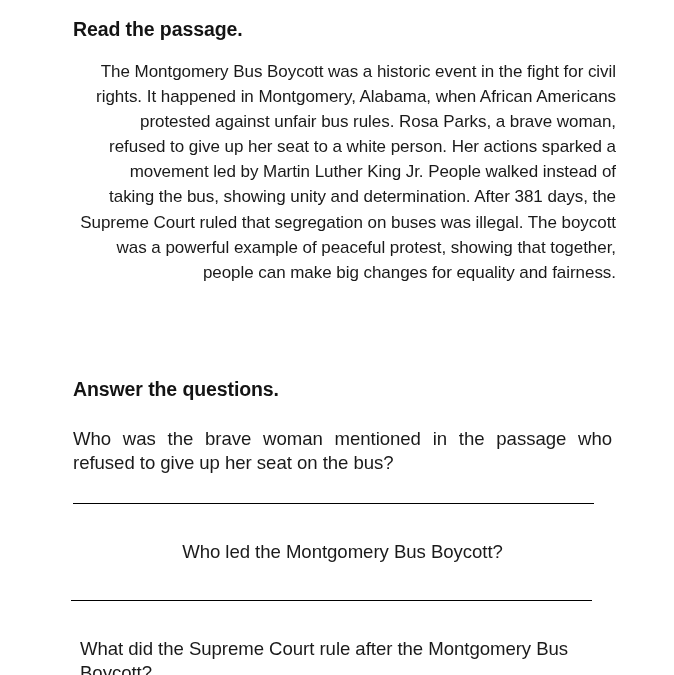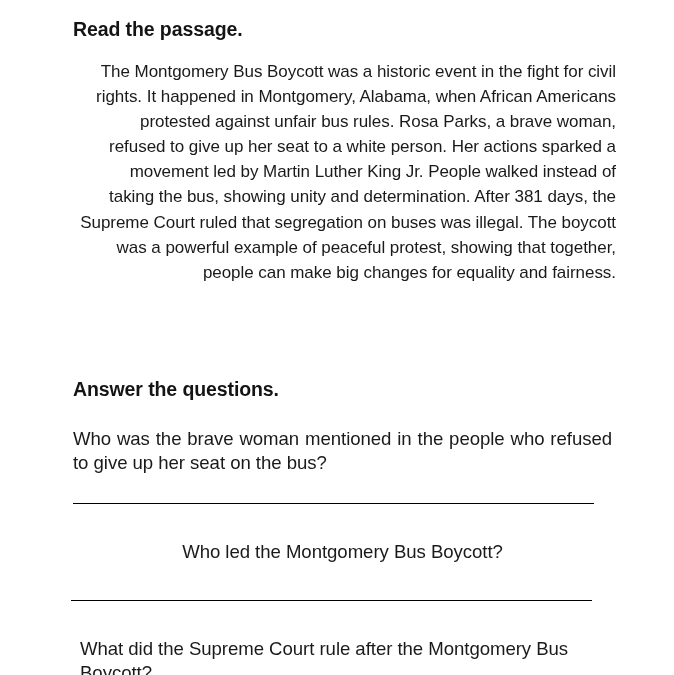--- a/index.html
+++ b/index.html
@@ -121,21 +121,21 @@
 <body>
 
 <div class="worksheet">
 
   <h2 class="section-heading" id="read-heading">Read the passage.</h2>
 
   <p class="passage">The Montgomery Bus Boycott was a historic event in the fight for civil rights. It happened in Montgomery, Alabama, when African Americans protested against unfair bus rules. Rosa Parks, a brave woman, refused to give up her seat to a white person. Her actions sparked a movement led by Martin Luther King Jr. People walked instead of taking the bus, showing unity and determination. After 381 days, the Supreme Court ruled that segregation on buses was illegal. The boycott was a powerful example of peaceful protest, showing that together, people can make big changes for equality and fairness.</p>
 
   <h2 class="section-heading" id="answer-heading">Answer the questions.</h2>
 
-  <p class="question" id="question-1">Who was the brave woman mentioned in the people who refused to give up her seat on the bus?</p>
+  <p class="question" id="question-1">Who was the brave woman mentioned in the passage who refused to give up her seat on the bus?</p>
 
   <hr class="answer-line" id="answer-line-1">
 
   <p class="question" id="question-2">Who led the Montgomery Bus Boycott?</p>
 
   <hr class="answer-line" id="answer-line-2">
 
   <p class="question" id="question-3">What did the Supreme Court rule after the Montgomery Bus Boycott?</p>
 
 </div>

